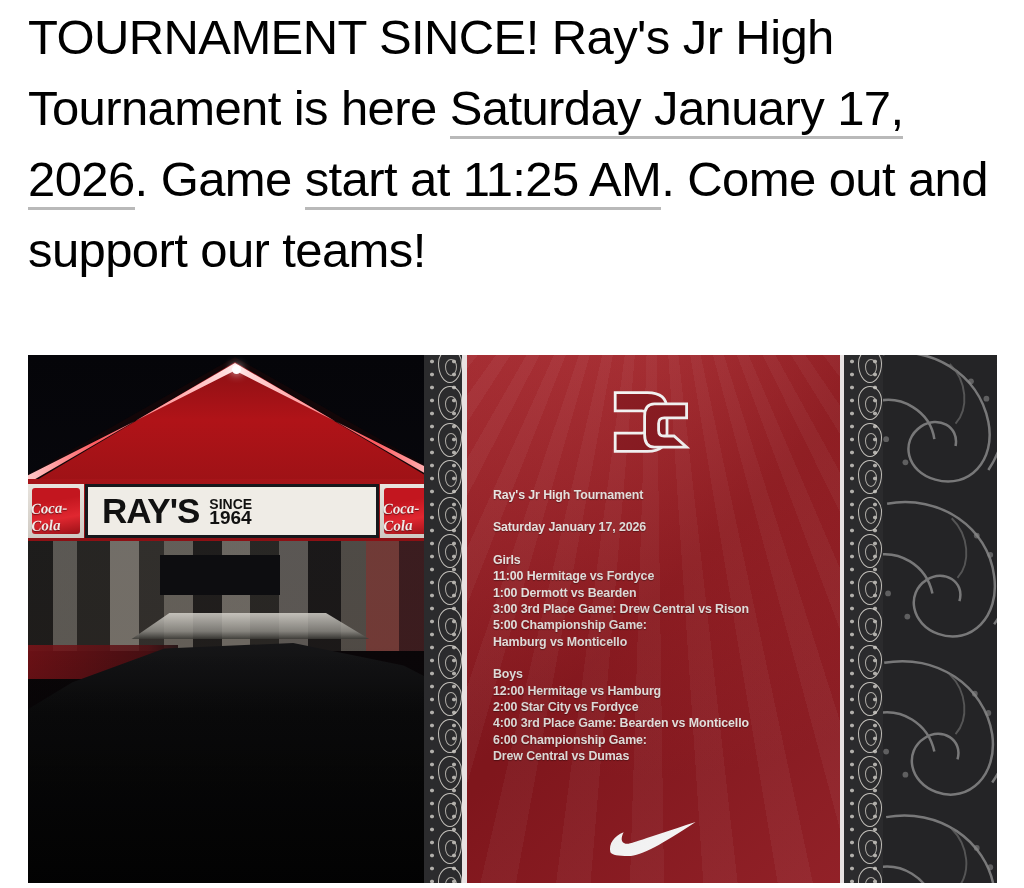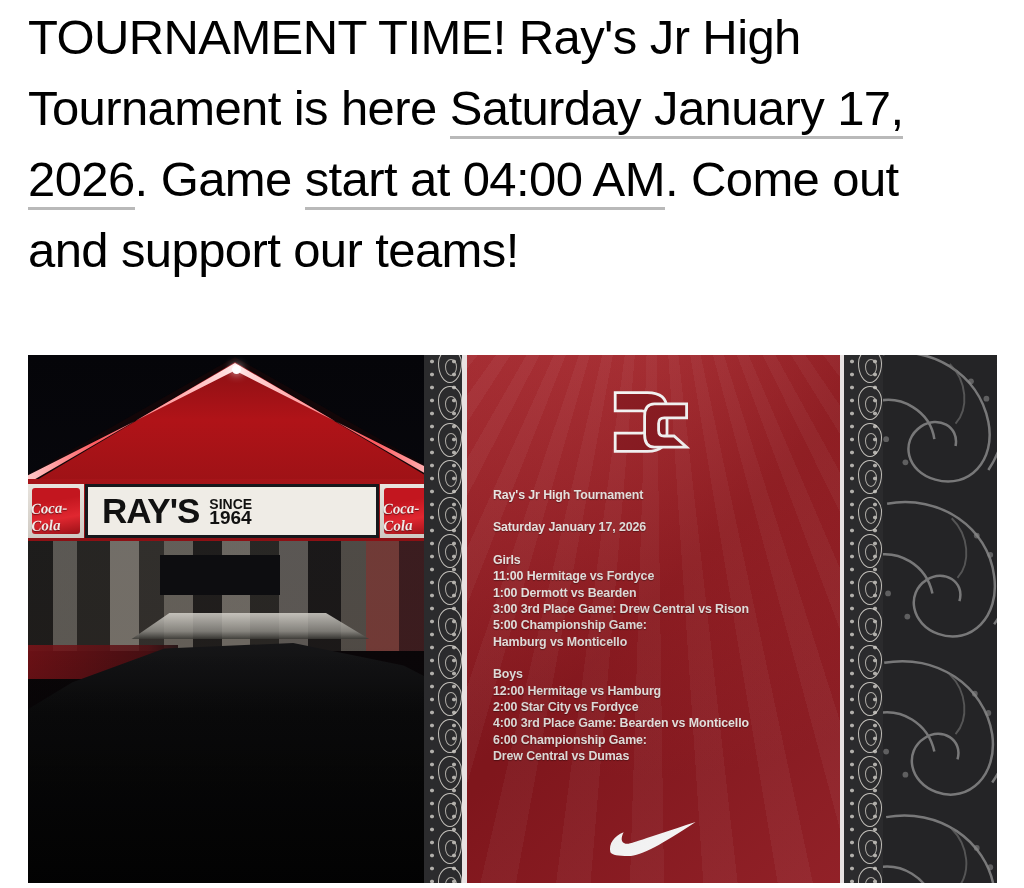--- a/index.html
+++ b/index.html
@@ -249,21 +249,21 @@
   #nike {
     position: absolute;
     left: 50%; transform: translateX(-50%);
     bottom: 26px; width: 96px; height: 36px;
   }
 </style>
 </head>
 <body>
 
 <div id="headline">
-  <span>TOURNAMENT TIME! Ray's Jr High Tournament is here </span><span class="link-underline">Saturday January 17, 2026</span><span>. Game </span><span class="link-underline">start at 04:00 AM</span><span>. Come out and support our teams!</span>
+  <span>TOURNAMENT SINCE! Ray's Jr High Tournament is here </span><span class="link-underline">Saturday January 17, 2026</span><span>. Game </span><span class="link-underline">start at 11:25 AM</span><span>. Come out and support our teams!</span>
 </div>
 
 <div id="poster">
 
   <div class="photo">
     <div class="sky"></div>
     <div class="awning-dark"></div>
     <div class="awning"></div>
     <div class="neon"></div>
     <div class="neon-dot"></div>

